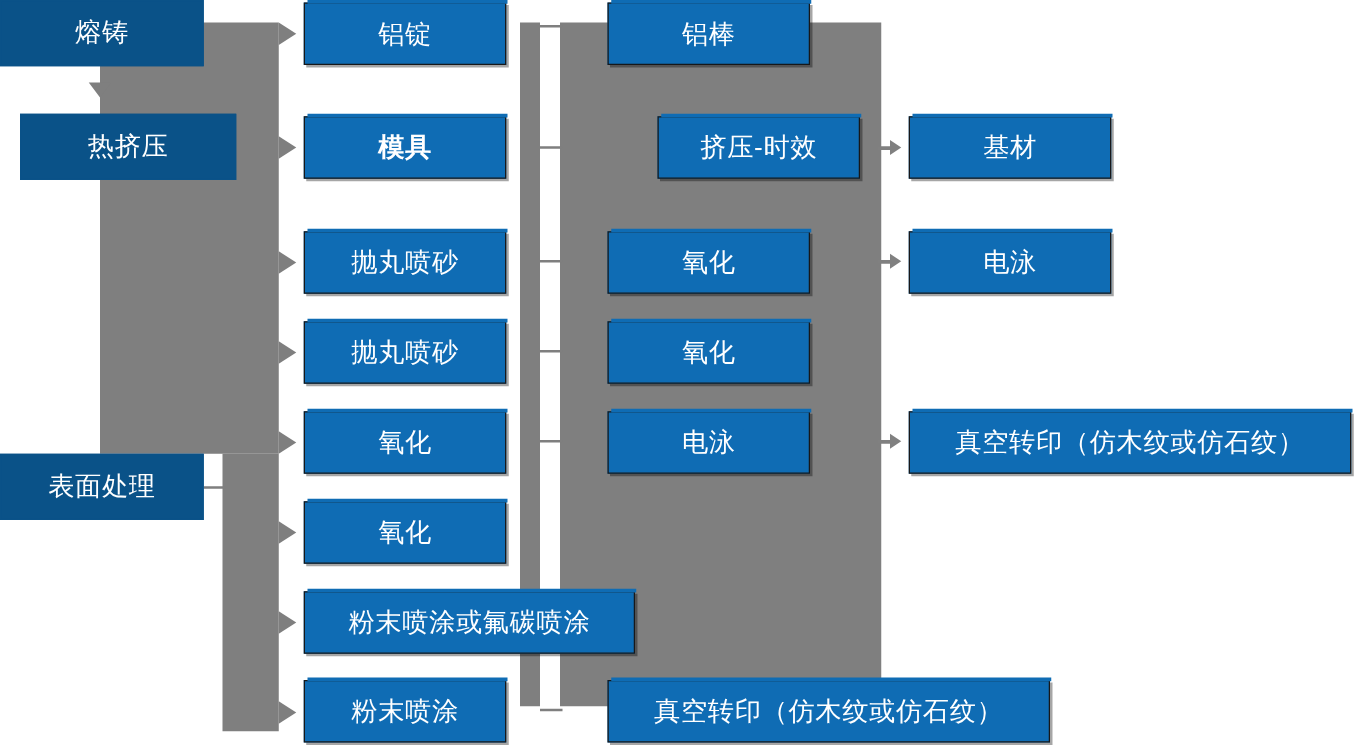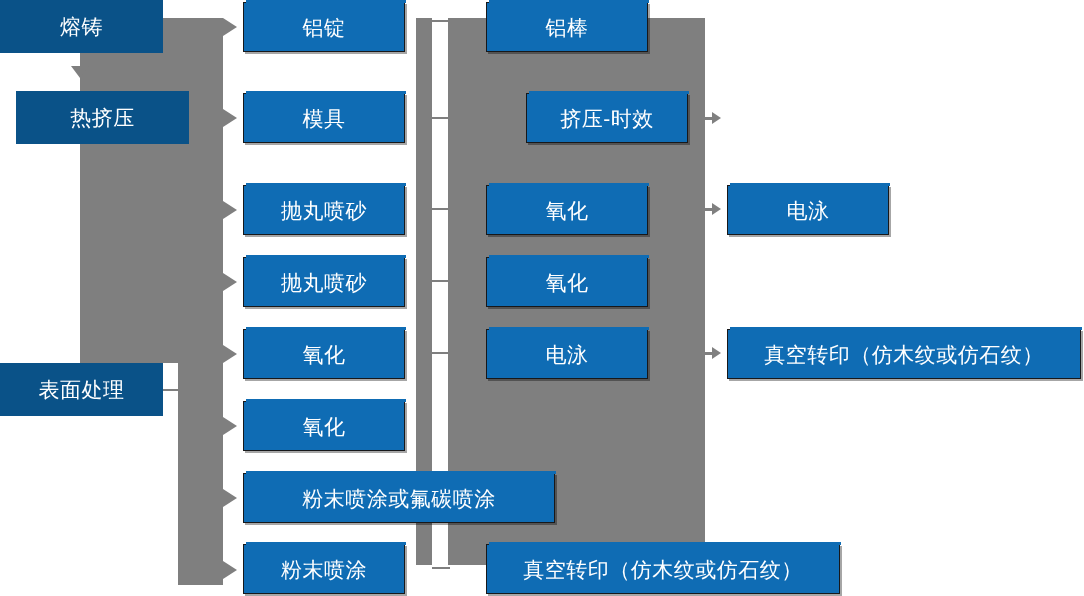--- a/index.html
+++ b/index.html
@@ -141,36 +141,36 @@
   <div class="box dark" style="left:0px; top:91px; width:173px; height:53px;margin-left:16px;">
     <span>热挤压</span>
   </div>
   <div class="box dark" style="left:0px; top:363px; width:163px; height:53px;text-align:center;">
     <span>表面处理</span>
   </div>
 
   <div class="box blue" style="left:243px; top:2px; width:162px; height:50px;text-align:right;">
     <span>铝锭</span>
   </div>
-  <div class="box blue" style="left:243px; top:93px; width:162px; height:50px;">
+  <div class="box blue" style="left:243px; top:93px; width:162px; height:50px;font-weight:bold;">
     <span>模具</span>
   </div>
   <div class="box blue" style="left:243px; top:185px; width:162px; height:50px;">
     <span>抛丸喷砂</span>
   </div>
   <div class="box blue" style="left:243px; top:257px; width:162px; height:50px;">
     <span>抛丸喷砂</span>
   </div>
   <div class="box blue" style="left:243px; top:329px; width:162px; height:50px;">
     <span>氧化</span>
   </div>
   <div class="box blue" style="left:243px; top:401px; width:162px; height:50px;">
     <span>氧化</span>
   </div>
-  <div class="box blue" style="left:243px; top:473px; width:312px; height:50px;">
+  <div class="box blue" style="left:243px; top:473px; width:265px; height:50px;">
     <span>粉末喷涂或氟碳喷涂</span>
   </div>
   <div class="box blue" style="left:243px; top:544px; width:162px; height:50px;">
     <span>粉末喷涂</span>
   </div>
 
   <div class="box blue" style="left:486px; top:2px; width:162px; height:50px;">
     <span>铝棒</span>
   </div>
   <div class="box blue" style="left:486px; top:93px; width:162px; height:50px;margin-left:40px;">
@@ -182,20 +182,23 @@
   <div class="box blue" style="left:486px; top:257px; width:162px; height:50px;">
     <span>氧化</span>
   </div>
   <div class="box blue" style="left:486px; top:329px; width:162px; height:50px;">
     <span>电泳</span>
   </div>
   <div class="box blue" style="left:486px; top:544px; width:354px; height:50px;">
     <span>真空转印（仿木纹或仿石纹）</span>
   </div>
 
+  <div class="box blue" style="left:727px; top:93px; width:162px; height:50px;">
+    <span>基材</span>
+  </div>
   <div class="box blue" style="left:727px; top:185px; width:162px; height:50px;">
     <span>电泳</span>
   </div>
   <div class="box blue" style="left:727px; top:329px; width:354px; height:50px;">
     <span>真空转印（仿木纹或仿石纹）</span>
   </div>
 
 </div>
 
 </body></html>

